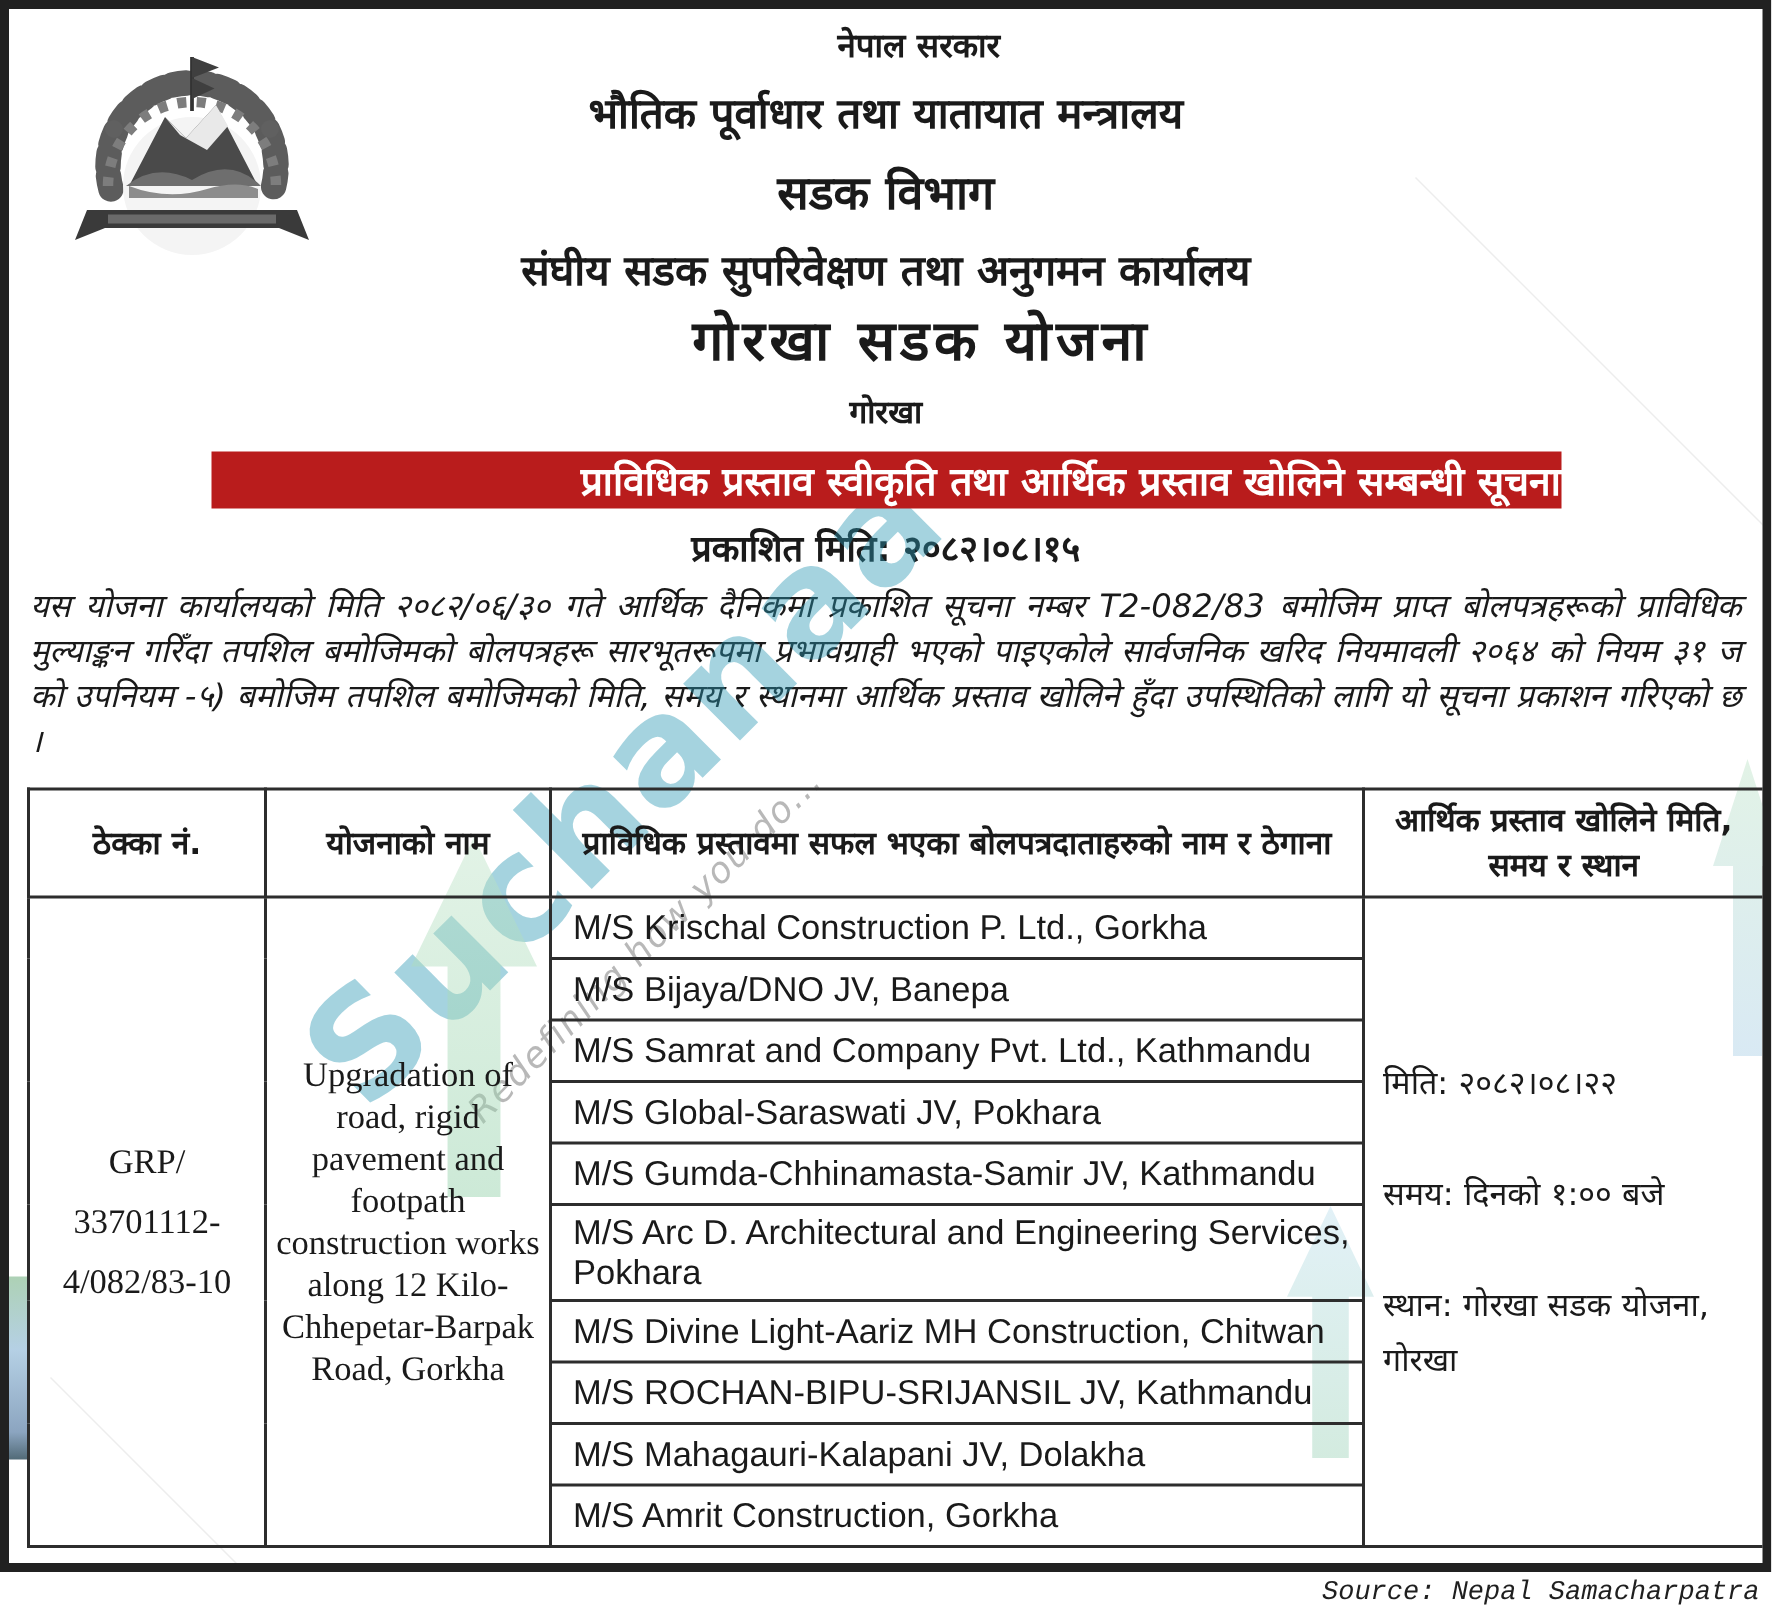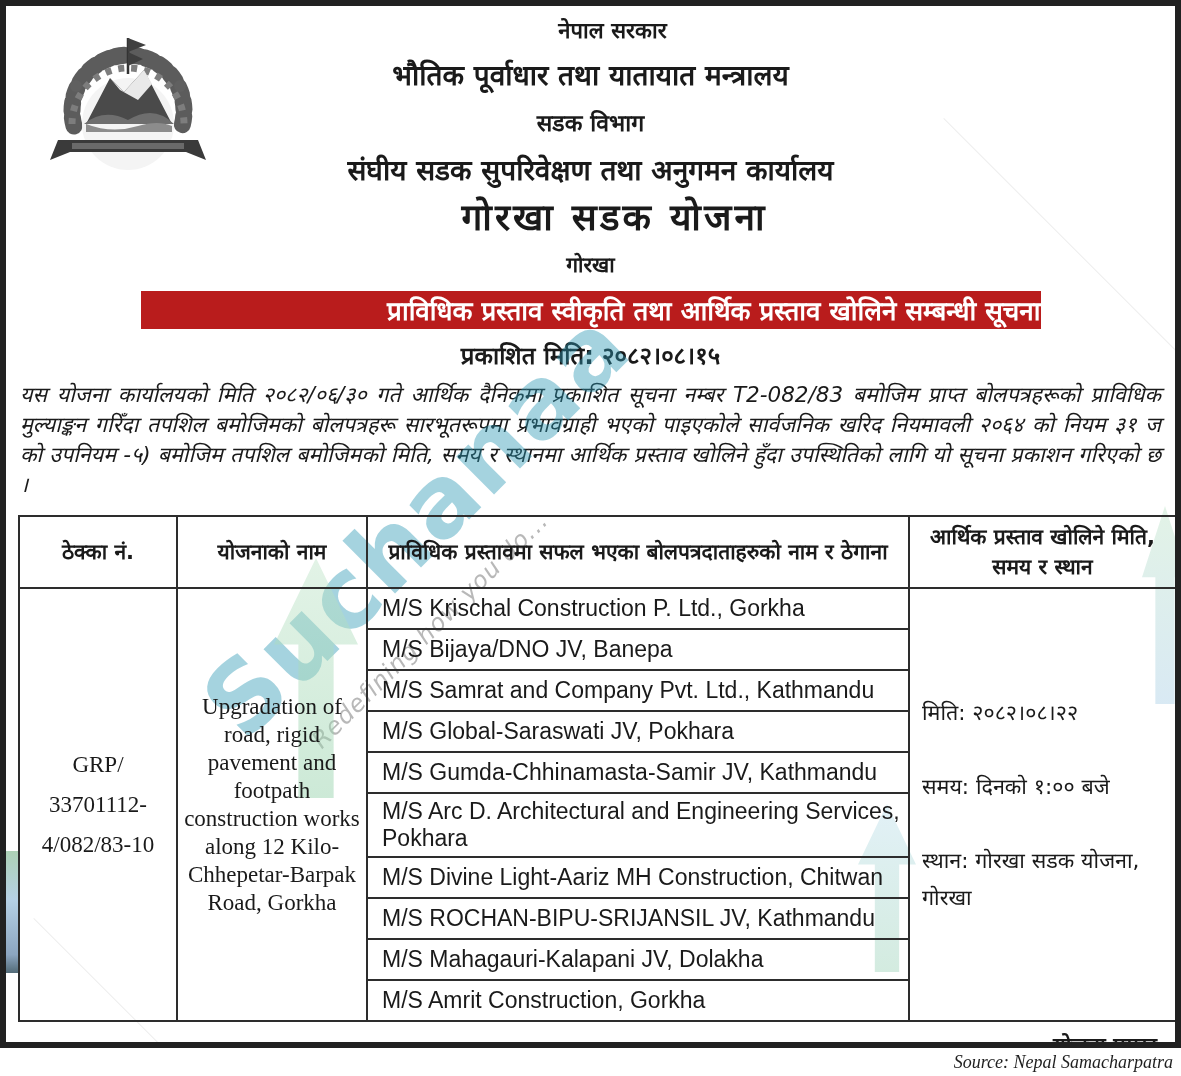--- a/index.html
+++ b/index.html
@@ -23,41 +23,41 @@
   .edge-strip{left:0;top:845px;width:13px;height:122px;
               background:linear-gradient(180deg,#9fc9a8 0%,#a8c8e0 40%,#7795b5 85%,#33505f 100%);opacity:.85;}
   .diag{position:absolute;height:0;border-top:1px solid rgba(0,0,0,0.07);transform:rotate(45deg);transform-origin:left top;}
   .diag1{left:938px;top:112px;width:360px;}
   .diag2{left:28px;top:912px;width:240px;}
   
   .emblem{position:absolute;left:36px;top:22px;width:172px;height:148px;}
   .head{position:relative;text-align:center;padding-top:8px;}
   .h-govt{font-size:22px;font-weight:bold;padding-left:44px;}
   .h-ministry{font-size:28px;font-weight:bold;margin-top:11px;}
-  .h-dept{font-size:23px;font-weight:bold;margin-top:13px;}
+  .h-dept{font-size:31px;font-weight:bold;margin-top:13px;}
   .h-office{font-size:28px;font-weight:bold;margin-top:12px;}
   .h-project{font-size:37px;font-weight:bold;margin-top:2px;letter-spacing:3px;padding-left:48px;}
   .h-loc{font-size:21px;font-weight:bold;margin-top:9px;}
   .banner{position:relative;margin:13px auto 0;width:900px;height:38px;background:#b91c1c;color:#fff;
           display:flex;align-items:center;justify-content:flex-end;font-size:26px;font-weight:bold;}
   .pubdate{text-align:center;font-size:24px;font-weight:bold;margin-top:9px;}
   .bodytext{margin:9px 14px 0;font-size:21.5px;line-height:30px;text-align:justify;font-style:italic;}
   
   table.main{margin:15px 12px 0;width:1157px;border-collapse:collapse;table-layout:fixed;position:relative;}
   table.main th,table.main td{border:2px solid #2d2d2d;box-sizing:border-box;}
   th{font-size:21px;font-weight:bold;padding:5px 6px;line-height:30px;}
   td.contract{text-align:center;font-family:"Liberation Serif",serif;font-size:23px;
               white-space:pre-line;line-height:40px;}
   td.proj{text-align:center;font-family:"Liberation Serif",serif;font-size:23px;
           line-height:28px;padding:0 6px;}
   td.bidder{font-family:Liberation Sans, sans-serif;font-size:23px;padding:3px 8px 3px 14px;height:41px;line-height:27px;}
   tr.tall td.bidder{height:64px;}
   td.opening{vertical-align:middle;padding:0 8px 0 12px;font-size:21.5px;line-height:37px;white-space:pre-line;}
   .signature{margin:7px 18px 0 0;text-align:right;font-size:22px;font-weight:bold;}
-  .source{position:absolute;right:8px;top:1052px;font-family:Liberation Serif, serif;
+  .source{position:absolute;right:8px;top:1052px;font-family:Liberation Mono, monospace;
           font-style:italic;font-size:18px;color:#1f1f1f;}
 </style>
 </head>
 <body>
 
 <div class="page">
   <div class="frame">
 
     <div class="wm wm-brand">Suchanaa</div>
     <div class="wm wm-tagline">Redefining how you do...</div>

